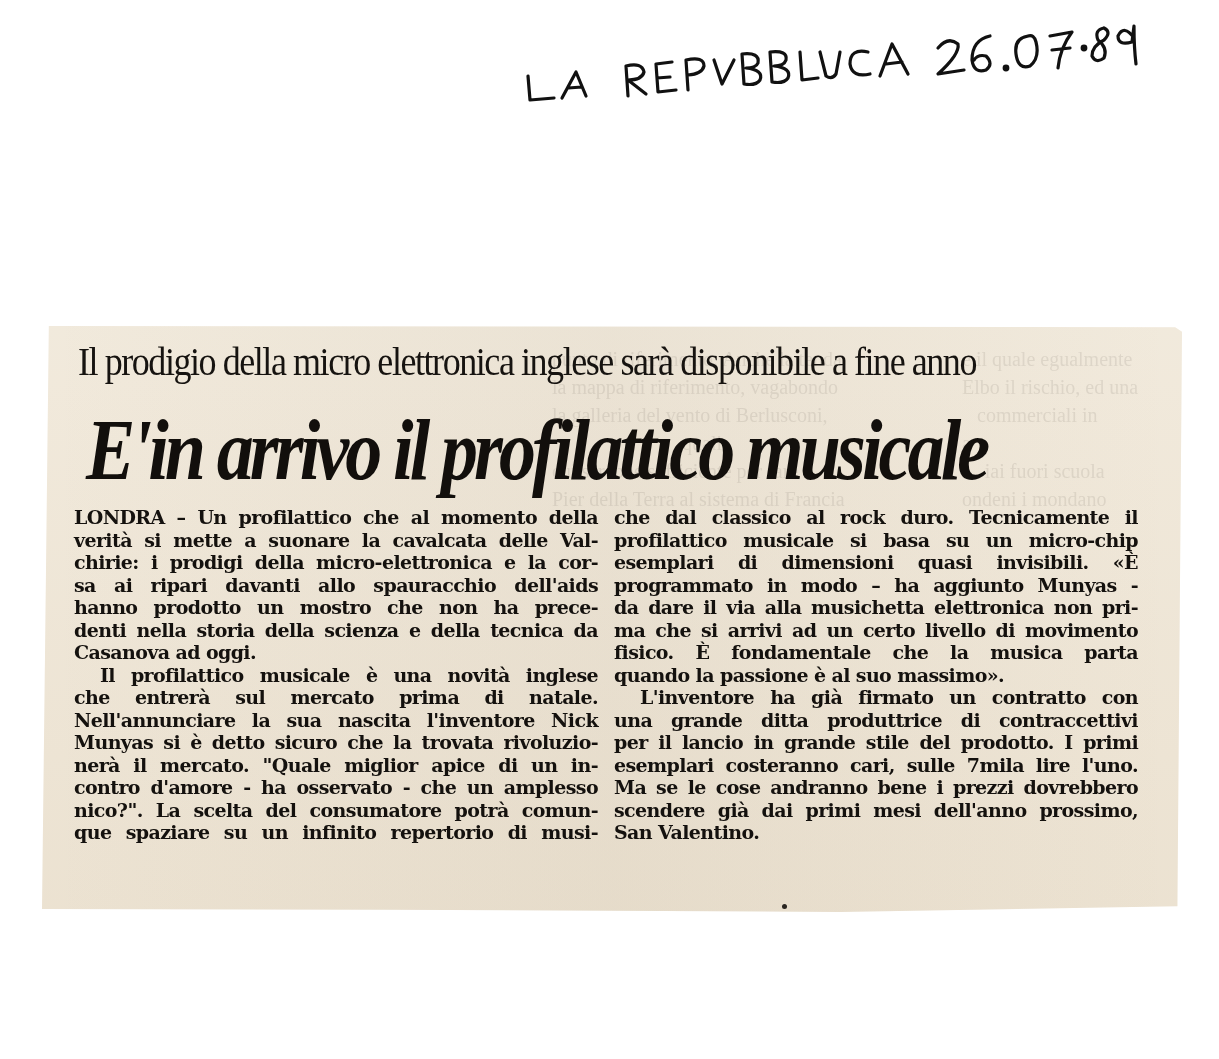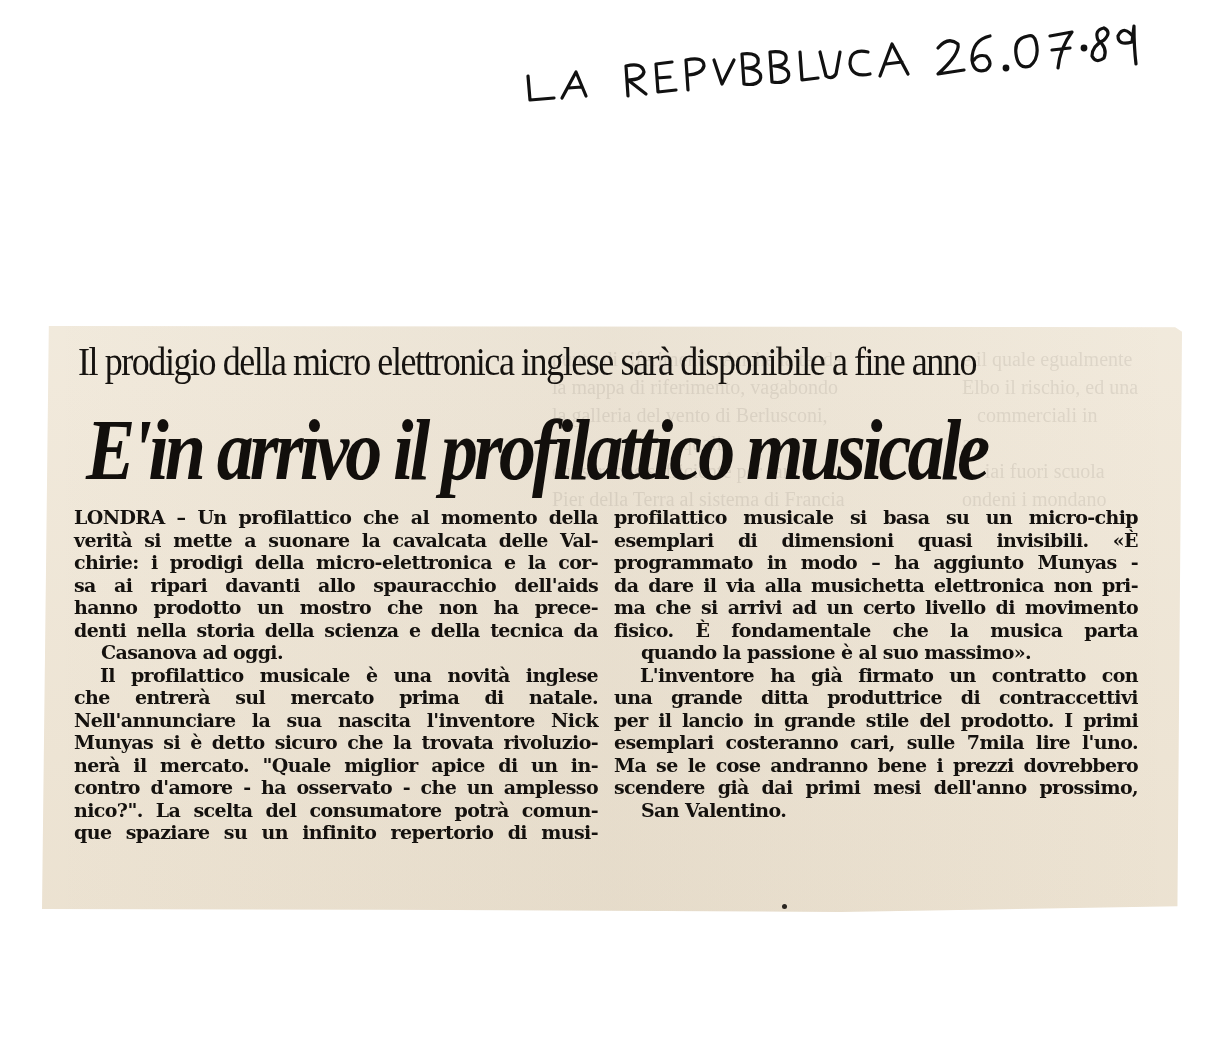--- a/index.html
+++ b/index.html
@@ -94,21 +94,20 @@
       letter-spacing: -0.6px;
     }
     .line {
       display: block;
       text-align: justify;
       text-align-last: justify;
       white-space: nowrap;
     }
     .line.last {
       text-align-last: left;
-      margin-left: 27px;
     }
     .line.indent {
       padding-left: 26px;
     }
     .speck {
       position: absolute;
       left: 740px;
       top: 578px;
       width: 5px;
       height: 5px;
@@ -195,20 +194,21 @@
       <span class="line indent">Il profilattico musicale è una novità inglese</span>
       <span class="line">che entrerà sul mercato prima di natale.</span>
       <span class="line">Nell'annunciare la sua nascita l'inventore Nick</span>
       <span class="line">Munyas si è detto sicuro che la trovata rivoluzio-</span>
       <span class="line">nerà il mercato. "Quale miglior apice di un in-</span>
       <span class="line">contro d'amore - ha osservato - che un amplesso</span>
       <span class="line">nico?". La scelta del consumatore potrà comun-</span>
       <span class="line">que spaziare su un infinito repertorio di musi-</span>
     </div>
     <div class="col">
+      <span class="line">che dal classico al rock duro. Tecnicamente il</span>
       <span class="line">profilattico musicale si basa su un micro-chip</span>
       <span class="line">esemplari di dimensioni quasi invisibili. «È</span>
       <span class="line">programmato in modo – ha aggiunto Munyas -</span>
       <span class="line">da dare il via alla musichetta elettronica non pri-</span>
       <span class="line">ma che si arrivi ad un certo livello di movimento</span>
       <span class="line">fisico. È fondamentale che la musica parta</span>
       <span class="line last">quando la passione è al suo massimo».</span>
       <span class="line indent">L'inventore ha già firmato un contratto con</span>
       <span class="line">una grande ditta produttrice di contraccettivi</span>
       <span class="line">per il lancio in grande stile del prodotto. I primi</span>

